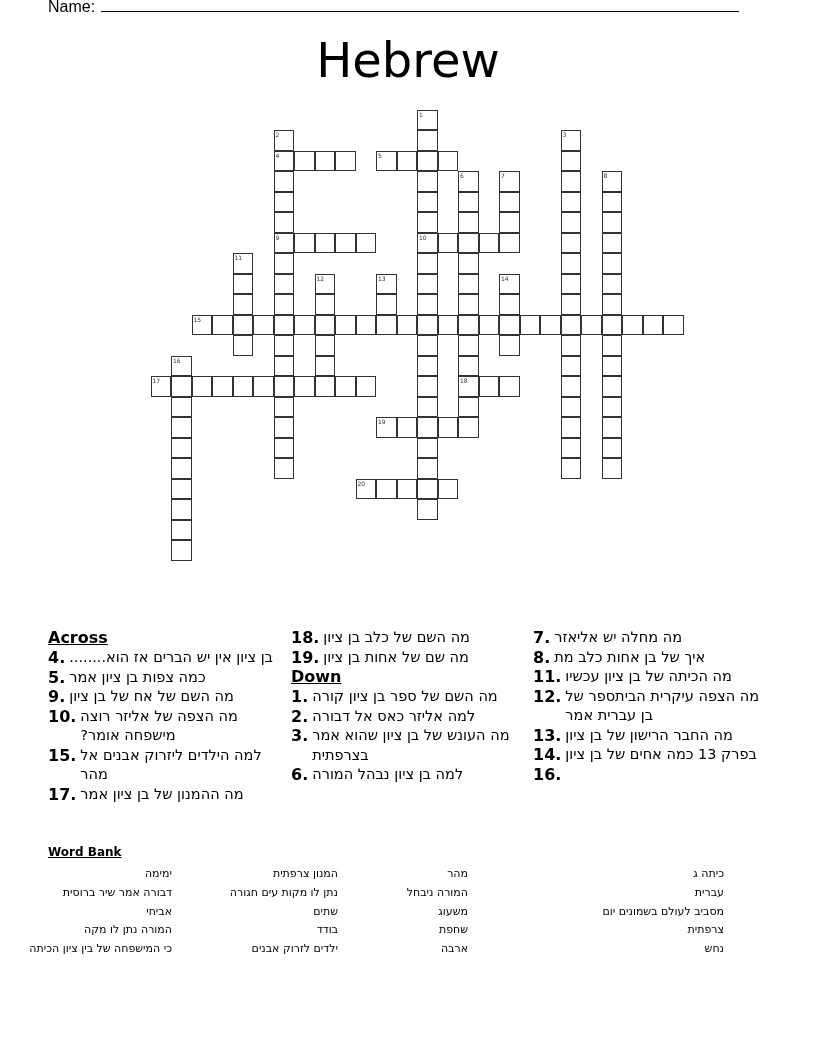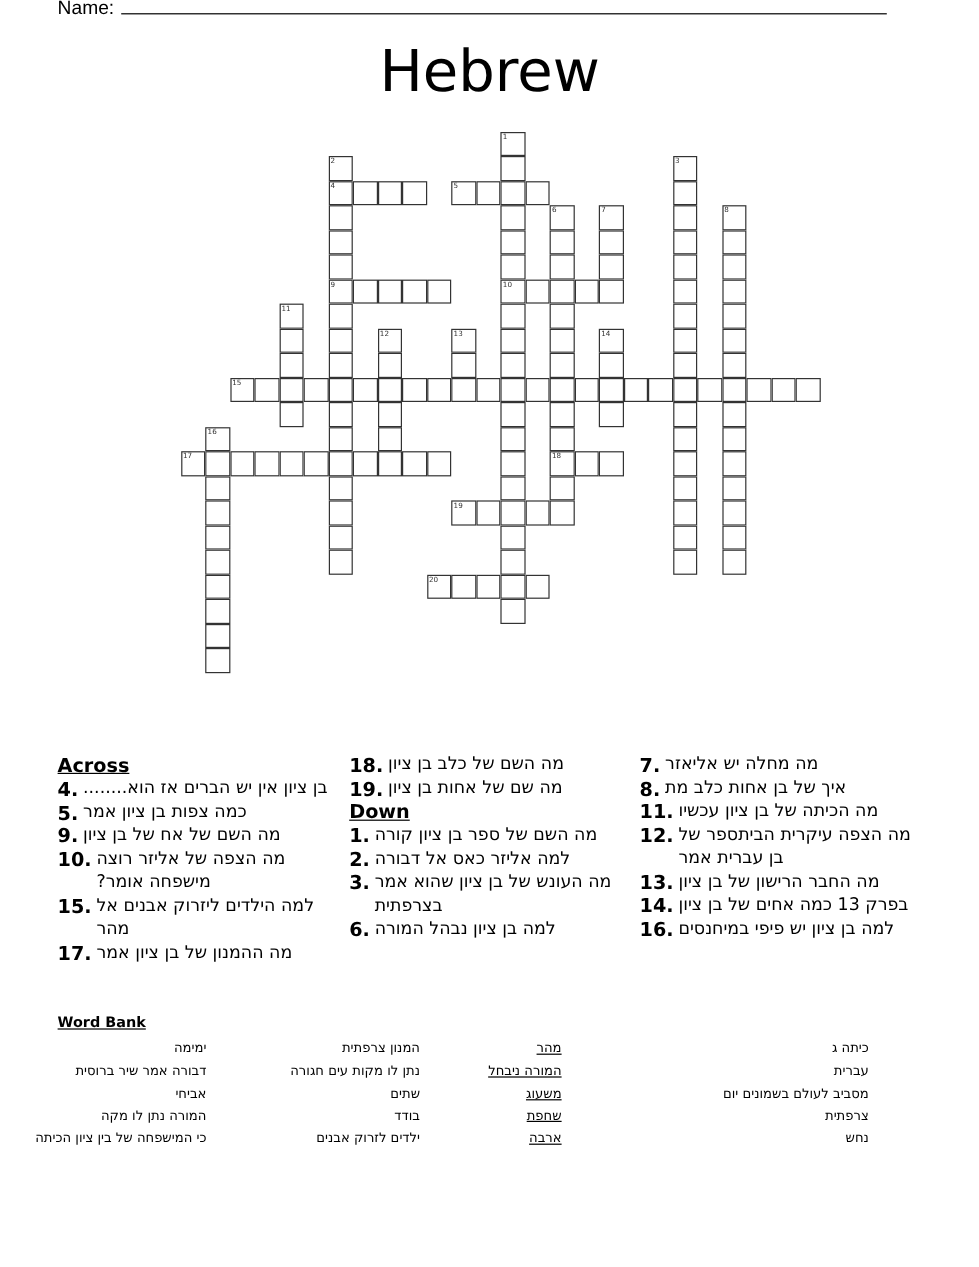--- a/index.html
+++ b/index.html
@@ -305,41 +305,40 @@
       <div class="clue-row">
         <span class="n">13.</span>
         <span class="t">מה החבר הרישון של בן ציון</span>
       </div>
       <div class="clue-row">
         <span class="n">14.</span>
         <span class="t">בפרק 13 כמה אחים של בן ציון</span>
       </div>
       <div class="clue-row">
         <span class="n">16.</span>
-        <span class="t">למה בן ציון יש פיפי במיחנסים</span>
       </div>
     </div>
 </div>
 
 <div class="wb-title">Word Bank</div>
 <div class="wb" id="wb0" style="left:48px; width:124px;">
     <div>ימימה</div>
     <div>דבורה אמר שיר ברוסית</div>
     <div>אביחי</div>
     <div>המורה נתן לו מקה</div>
     <div>כי המישפחה של בין ציון הכיתה</div>
   </div>
-<div class="wb" id="wb1" style="left:228px; width:122px;">
+<div class="wb" id="wb1" style="left:216px; width:122px;">
     <div>המנון צרפתית</div>
     <div>נתן לו מקות עים חגורה</div>
     <div>שתים</div>
     <div>בודד</div>
     <div>ילדים לזרוק אבנים</div>
   </div>
-<div class="wb" id="wb2" style="left:408px; width:60px;text-decoration:underline;">
+<div class="wb" id="wb2" style="left:408px; width:60px;">
     <div>מהר</div>
     <div>המורה ניבחל</div>
     <div>משעוג</div>
     <div>שחפת</div>
     <div>ארבה</div>
   </div>
 <div class="wb" id="wb3" style="left:588px; width:136px;">
     <div>כיתה ג</div>
     <div>עברית</div>
     <div>מסביב לעולם בשמונים יום</div>

